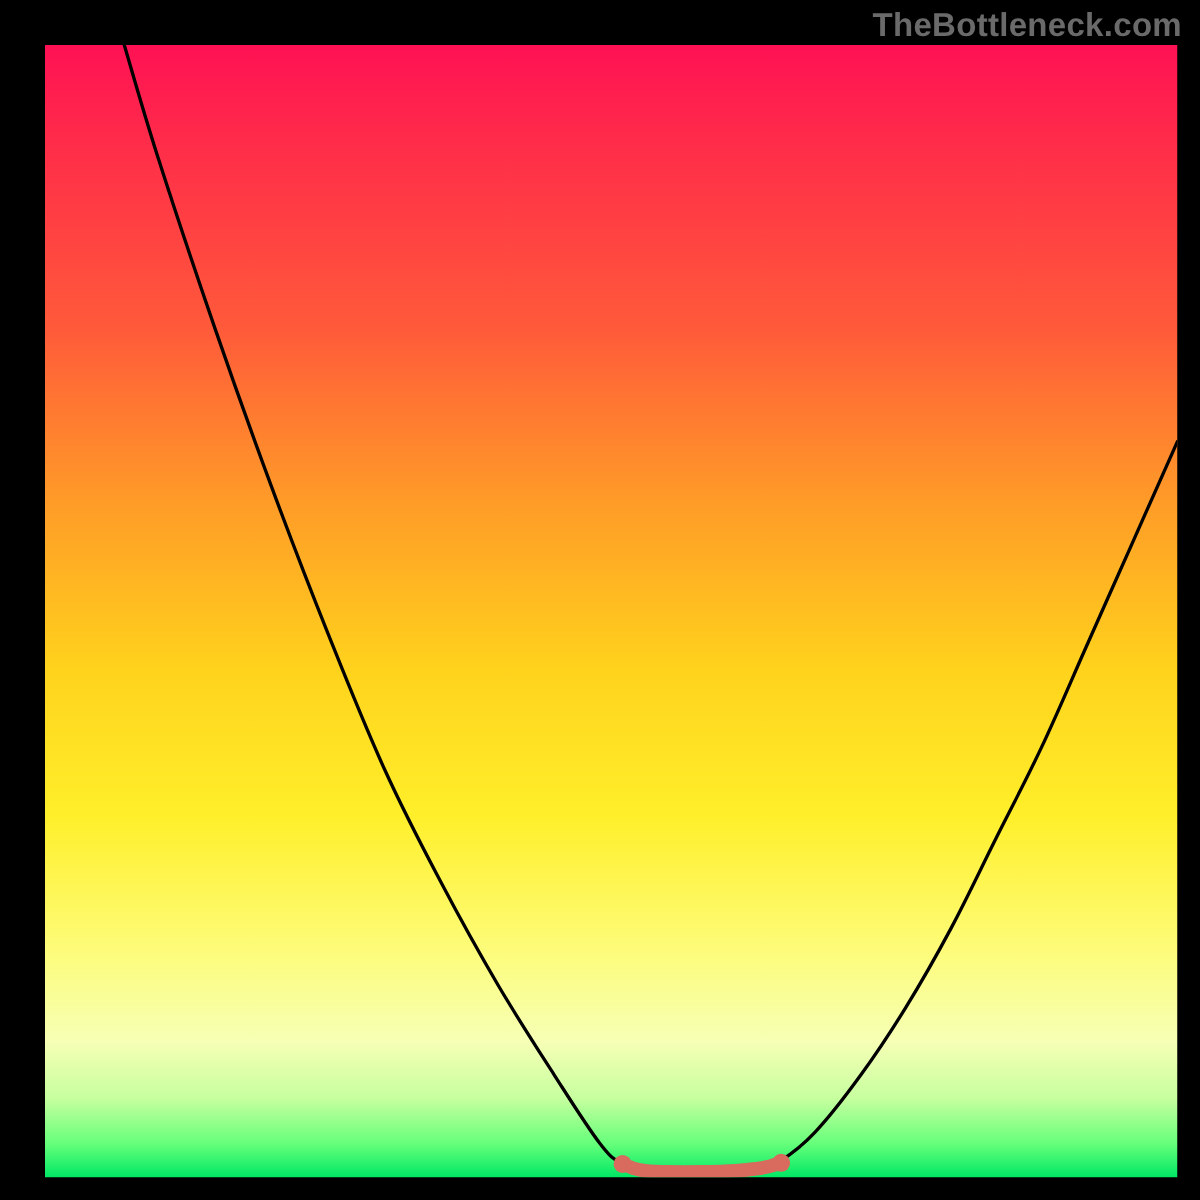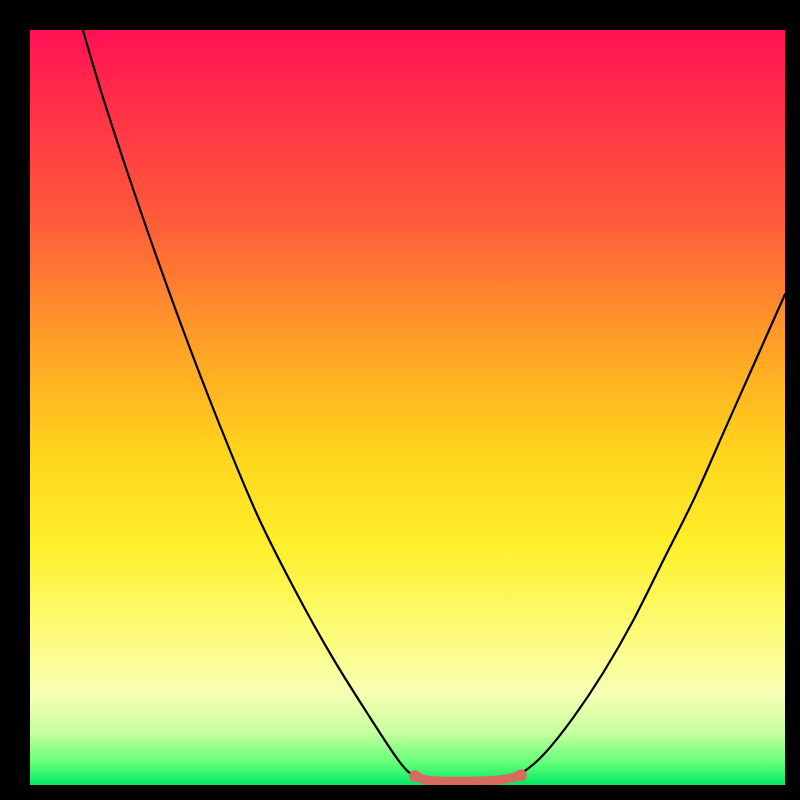--- a/index.html
+++ b/index.html
@@ -58,20 +58,21 @@
   svg.curves {
     position: absolute;
     inset: 0;
     z-index: 2;
   }
 </style>
 </head>
 <body>
 
 <div class="stage">
+  <div class="watermark">TheBottleneck.com</div>
 
   <div class="plot-area">
     <div class="gradient"></div>
     <svg class="curves" viewBox="0 0 755 755" preserveAspectRatio="none">
       <path id="path-left" fill="none" stroke="#000000" stroke-width="2.2" stroke-linecap="round" d="M 52.85 0.00 C 56.93 13.59, 64.63 41.52, 75.50 75.50 C 86.37 109.47, 99.66 149.34, 113.25 188.75 C 126.84 228.16, 137.41 257.76, 151.00 294.45 C 164.59 331.14, 175.16 358.63, 188.75 392.60 C 202.34 426.58, 212.91 453.30, 226.50 483.20 C 240.09 513.10, 250.66 532.88, 264.25 558.70 C 277.84 584.52, 288.41 603.55, 302.00 626.65 C 315.59 649.75, 327.52 668.02, 339.75 687.05 C 351.98 706.08, 361.80 721.75, 369.95 732.35 C 378.10 742.95, 379.61 742.95, 385.05 745.94 C 390.49 748.93, 397.43 748.42, 400.15 748.96"></path>
       <path id="path-right" fill="none" stroke="#000000" stroke-width="2.2" stroke-linecap="round" d="M 475.65 748.96 C 478.37 748.01, 483.95 748.02, 490.75 743.67 C 497.55 739.33, 503.89 734.99, 513.40 724.80 C 522.91 714.61, 532.73 702.00, 543.60 687.05 C 554.47 672.10, 562.93 659.42, 573.80 641.75 C 584.67 624.08, 593.13 609.28, 604.00 588.90 C 614.87 568.51, 623.33 550.24, 634.20 528.50 C 645.07 506.76, 653.53 491.20, 664.40 468.10 C 675.27 445.00, 683.73 424.61, 694.60 400.15 C 705.47 375.69, 713.93 356.66, 724.80 332.20 C 735.67 307.74, 749.56 276.48, 755.00 264.25"></path>
       <path id="path-hl" fill="none" stroke="#d96a5e" stroke-width="9" stroke-linecap="round" d="M 385.05 745.94 C 386.41 746.48, 389.88 748.14, 392.60 748.96 C 395.32 749.78, 396.07 750.06, 400.15 750.47 C 404.23 750.88, 408.46 751.09, 415.25 751.23 C 422.05 751.36, 429.75 751.36, 437.90 751.23 C 446.05 751.09, 453.75 750.88, 460.55 750.47 C 467.35 750.06, 471.57 749.50, 475.65 748.96 C 479.73 748.42, 480.48 748.13, 483.20 747.45 C 485.92 746.77, 489.39 745.59, 490.75 745.18"></path>
       <circle id="dot-l" r="6" fill="#d96a5e" cx="385.05" cy="745.94"></circle>
       <circle id="dot-r" r="6" fill="#d96a5e" cx="490.75" cy="745.185"></circle>
     </svg>

